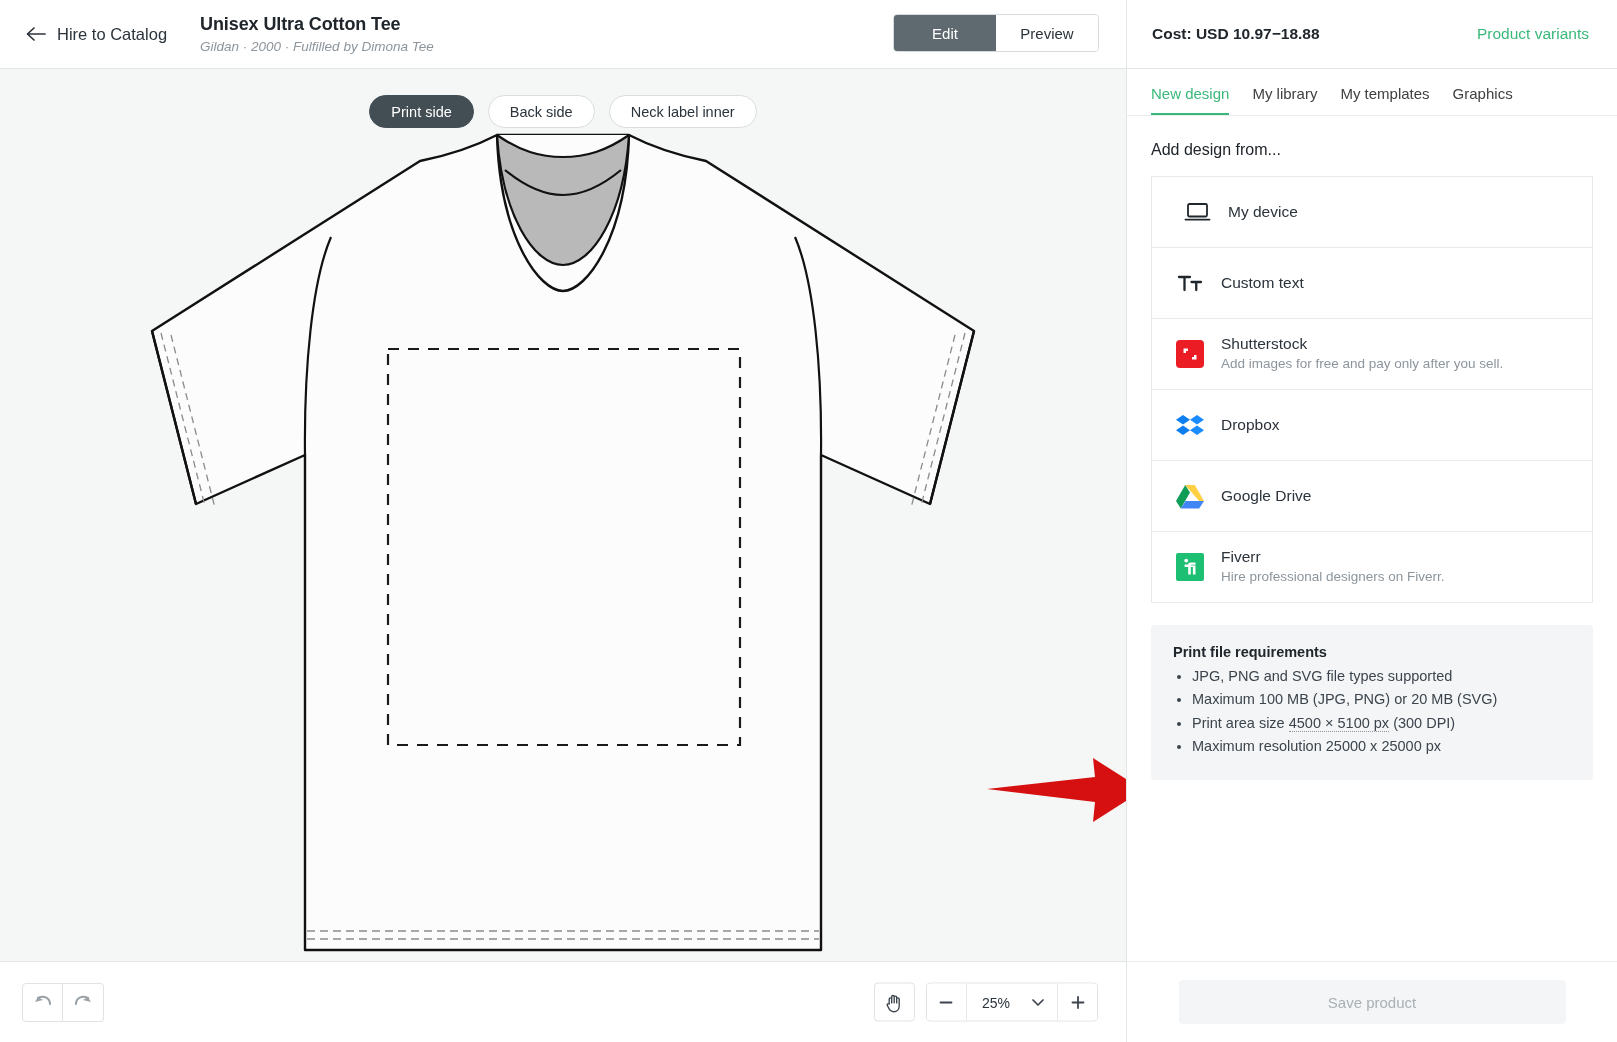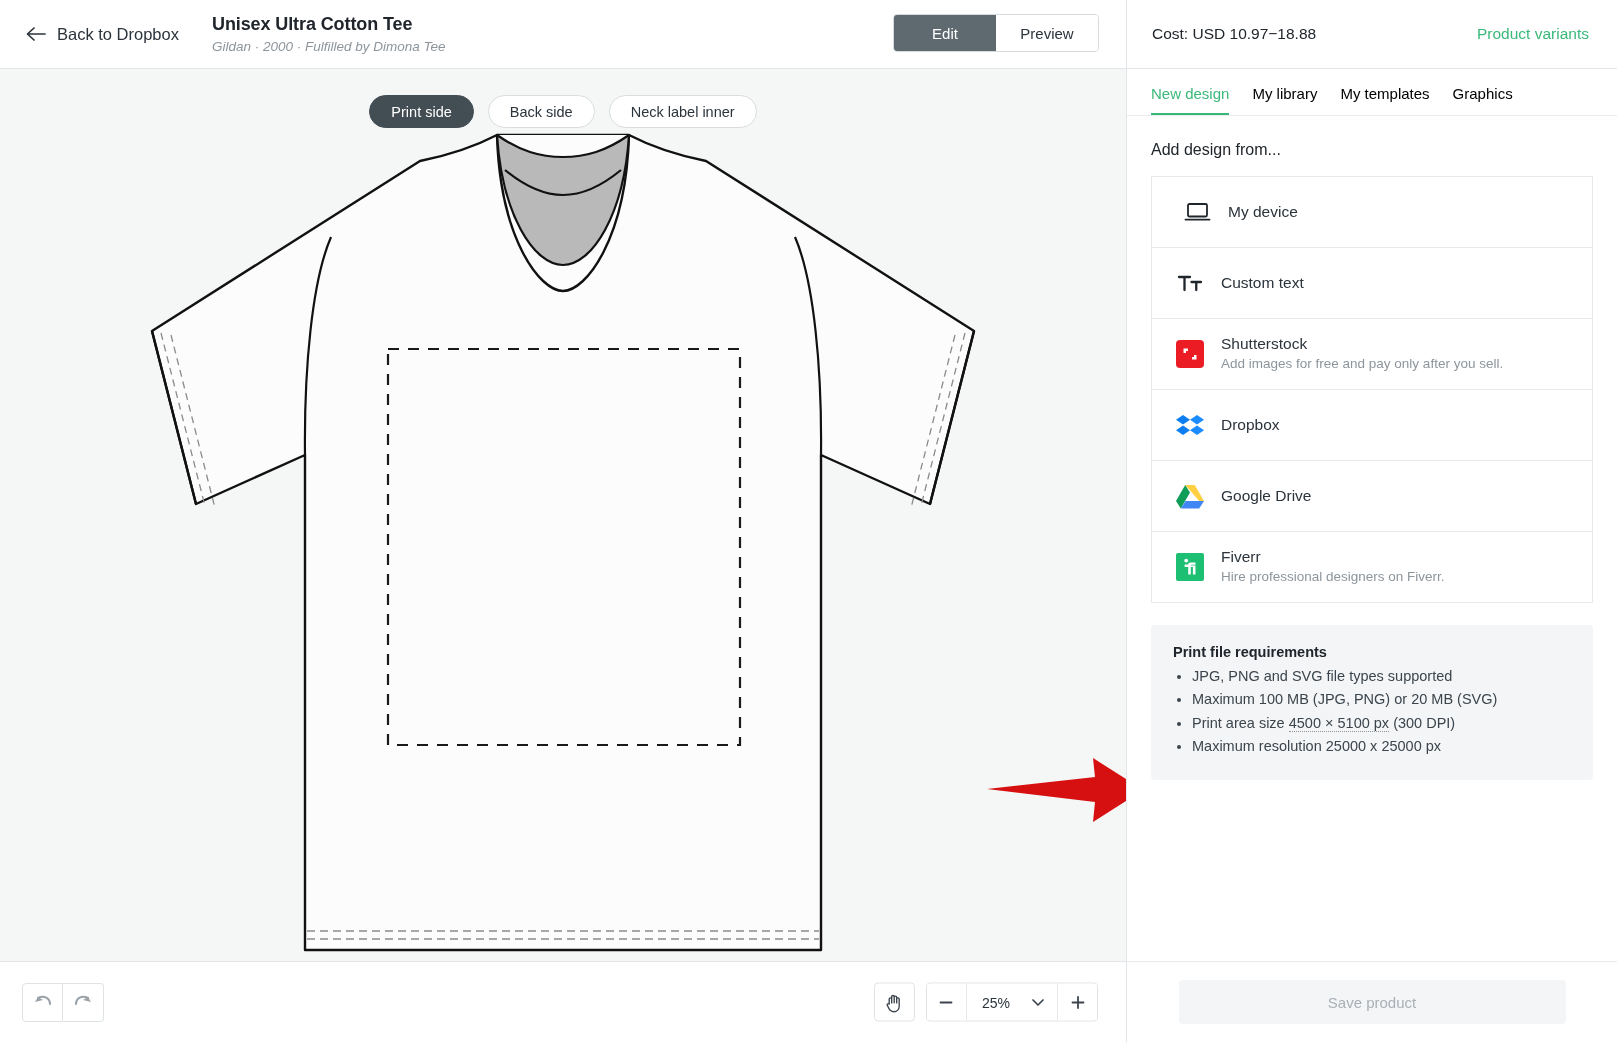--- a/index.html
+++ b/index.html
@@ -49,21 +49,21 @@
     font-family: "Liberation Sans", sans-serif;
   }
   .seg-btn.active { background: #5f6a70; color: #fff; }
 
   .topbar-right {
     flex: 1; height: 100%;
     display: flex; align-items: center; justify-content: space-between;
     border-left: 1px solid #e3e6e8;
     padding: 0 28px 0 25px;
   }
-  .cost { font-size: 15.5px; font-weight: normal; color: #20262c; }
+  .cost { font-size: 15.5px; font-weight: bold; color: #20262c; }
   .variants-link { font-size: 15.5px; color: #3ab87a; cursor: pointer; }
 
   
   .body { flex: 1; display: flex; min-height: 0; }
 
   
   .canvas-col { width: 1126px; display: flex; flex-direction: column; min-width: 0; }
   .canvas {
     flex: 1; position: relative; background: #f5f6f6; overflow: hidden;
   }
@@ -126,21 +126,21 @@
   
   .panel {
     flex: 1; display: flex; flex-direction: column;
     border-left: 1px solid #e3e6e8; background: #fff; min-width: 0;
   }
   .tabs {
     display: flex; gap: 23px; padding: 0 0 0 24px;
     border-bottom: 1px solid #e9ecee; height: 47px; align-items: flex-end;
   }
   .tab {
-    font-size: 15px; color: #000000; padding-bottom: 11px; cursor: pointer;
+    font-size: 15px; color: #404040; padding-bottom: 11px; cursor: pointer;
     border-bottom: 2.5px solid transparent; white-space: nowrap;
   }
   .tab.active { color: #3ab87a; border-bottom-color: #3ab87a; }
 
   .panel-scroll { flex: 1; overflow: hidden; padding: 0 24px; }
   .panel-heading { font-size: 16px; color: #20262c; margin: 25px 0 17px 0; }
 
   .src-list { display: flex; flex-direction: column; }
   .src-item {
     border: 1px solid #e7eaec; border-top-width: 1px;
@@ -173,21 +173,21 @@
 <div class="app">
 
   <div class="topbar">
     <div class="topbar-left">
 
       <div class="back-link">
         <svg class="back-arrow" viewBox="0 0 20 16">
           <path d="M8 2 L1.5 8 L8 14" fill="none" stroke="#2b333b" stroke-width="1.7" stroke-linecap="round" stroke-linejoin="round"></path>
           <path d="M1.8 8 L19 8" fill="none" stroke="#2b333b" stroke-width="1.7" stroke-linecap="round"></path>
         </svg>
-        <span>Back to Dropbox</span>
+        <span>Hire to Catalog</span>
       </div>
 
       <div class="prod-title-wrap">
         <div class="prod-title">Unisex Ultra Cotton Tee</div>
         <div class="prod-sub">Gildan · 2000 · Fulfilled by Dimona Tee</div>
       </div>
 
       <div class="seg">
         <button class="seg-btn active">Edit</button>
         <button class="seg-btn">Preview</button>

